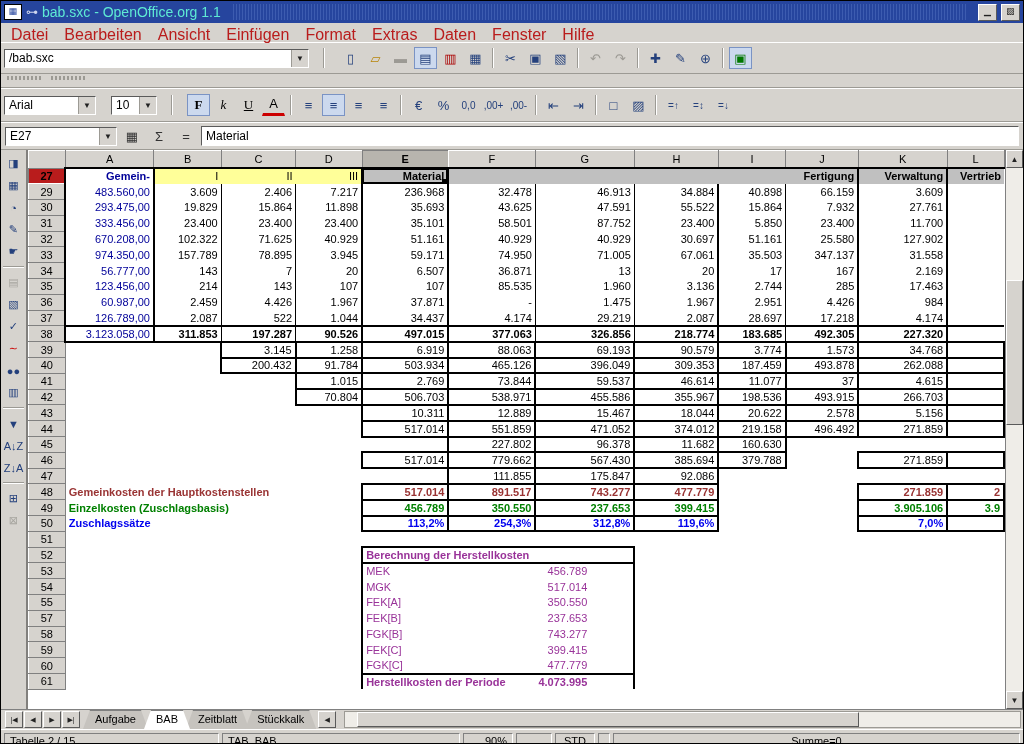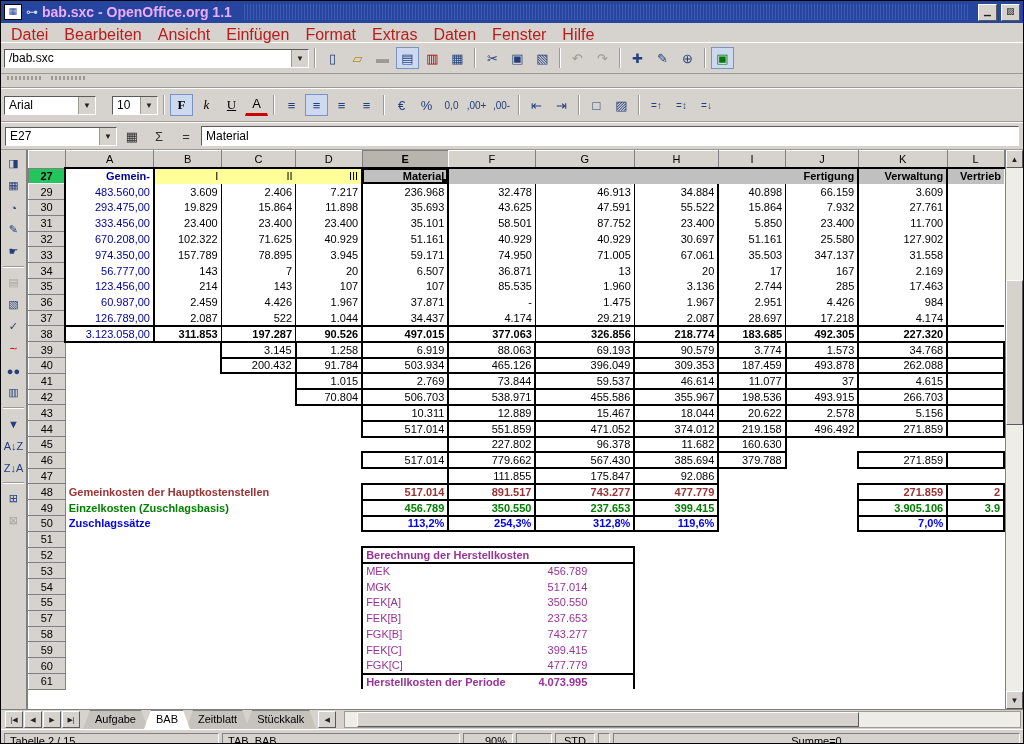--- a/index.html
+++ b/index.html
@@ -2,29 +2,29 @@
 <html><head>
 <meta charset="utf-8">
 <style>
   html,body{margin:0;padding:0;background:#777;font-family:"Liberation Sans",sans-serif;}
   .app{width:1024px;height:744px;background:#d6d3ce;position:relative;overflow:hidden;
        border:1px solid #000;box-sizing:border-box;display:flex;flex-direction:column;}
   
   .titlebar{height:22px;background:#26459e;display:flex;align-items:center;padding:0 3px;gap:4px;flex:0 0 auto;}
   .titlebar .appicon{width:16px;height:14px;background:#fff;border:1px solid #000;font-size:9px;line-height:13px;text-align:center;color:#26459e;}
   .titlebar .pin{color:#cfd6ee;font-size:12px;}
-  .titlebar .title{color:#f0abfc;font-weight:bold;font-size:14px;white-space:nowrap;}
+  .titlebar .title{color:#5eead4;font-weight:normal;font-size:14px;white-space:nowrap;}
   .titlebar .tpat{flex:1;height:16px;margin:0 6px;background:repeating-linear-gradient(90deg,#26459e 0 2px,#3d5cb0 2px 3px);}
   .winbtn{width:17px;height:15px;background:#d6d3ce;border:1px solid;border-color:#fff #5a5a5a #5a5a5a #fff;
           font-size:9px;line-height:13px;text-align:center;color:#222;}
   
   .menubar{display:flex;padding:1px 2px;border-bottom:1px solid #fff;flex:0 0 auto;height:20px;box-sizing:border-box;}
   .menuitem{font-size:16px;padding:2px 8px;color:#b91c1c;}
   
-  .bar{display:flex;align-items:center;padding:0 3px;gap:2px;flex:0 0 auto;border-bottom:1px solid #9c9a94;}
+  .bar{display:flex;align-items:center;padding:0 3px;gap:11px;flex:0 0 auto;border-bottom:1px solid #9c9a94;}
   .funcbar{height:30px;}
   .objbar{height:32px;border-top:1px solid #fff;}
   .combo{display:flex;align-items:center;background:#fff;border:1px solid;border-color:#5a5a5a #fff #fff #5a5a5a;height:19px;box-sizing:border-box;}
   .combo .cval{flex:1;font-size:12px;padding:0 4px;white-space:nowrap;overflow:hidden;}
   .combo .drop{width:16px;height:100%;background:#d6d3ce;border-left:1px solid #9c9a94;font-size:8px;
                display:flex;align-items:center;justify-content:center;color:#222;}
   .tbtn{min-width:23px;height:22px;display:flex;align-items:center;justify-content:center;font-size:13px;color:#24407c;
         border:1px solid transparent;box-sizing:border-box;white-space:nowrap;}
   .tbtn.small{font-size:10px;}
   .tbtn.pressed{border:1px solid #7a93c4;background:#ccd9ee;}
@@ -47,21 +47,21 @@
   .lefttools{width:27px;border-right:2px outset #d6d3ce;display:flex;flex-direction:column;align-items:center;padding-top:3px;gap:1px;box-sizing:border-box;}
   .ltb{width:23px;height:21px;display:flex;align-items:center;justify-content:center;font-size:11px;color:#24407c;}
   .ltb.disabled{color:#a8a6a0;}
   .ltsep{width:21px;height:0;border-top:1px solid #9c9a94;border-bottom:1px solid #fff;margin:3px 0;}
   .gridwrap{width:980px;overflow:hidden;background:#fff;}
   table.grid{border-collapse:collapse;table-layout:fixed;}
   .grid th{background:#d6d3ce;border:1px solid;border-color:#fff #808080 #808080 #fff;font-weight:normal;
            font-size:11px;height:16px;padding:0;}
   .grid th.hact{background:#b8b5ae;border-color:#808080 #fff #fff #808080;font-weight:bold;}
   .grid td.rh{background:#d6d3ce;border:1px solid;border-color:#fff #808080 #808080 #fff;text-align:center;font-size:11px;padding:0;}
-  .grid td.rh.hact{background:#22c55e;border-color:#808080 #fff #fff #808080;font-weight:bold;}
+  .grid td.rh.hact{background:#b91c1c;border-color:#808080 #fff #fff #808080;font-weight:bold;}
   .grid tbody tr{height:15.8px;}
   .grid td.c{font-size:11px;padding:0 3px;text-align:right;white-space:nowrap;overflow:hidden;height:15.8px;box-sizing:border-box;}
   .nb{color:#000099;} .rd{color:#993333;} .gn{color:#008000;} .bl{color:#0000ee;} .mg{color:#993399;}
   .bd{font-weight:bold;} .ctr{text-align:right;} .lft{text-align:left !important;}
   .yel{background:#ffff99;} .gry{background:#c0c0c0;}
   .l1{border-left:1px solid #000;} .l2{border-left:2px solid #000;} .r2{border-right:2px solid #000;}
   .t2{border-top:2px solid #000;} .b2{border-bottom:2px solid #000;}
   .box{border:2px solid #000;}
   .pv{padding-right:46px !important;}
   .sel{outline:2px solid #000;outline-offset:-2px;position:relative;}
@@ -146,21 +146,21 @@
   <div class="handle-strip">
     <span class="grip"></span>
     <span class="grip"></span>
   </div>
 
   <div class="bar objbar">
     <div class="combo" style="width:92px">
       <span class="cval">Arial</span>
       <span class="drop">▼</span>
     </div>
-    <div class="combo" style="width:46px;margin-left:14px">
+    <div class="combo" style="width:46px;margin-left:4px">
       <span class="cval">10</span>
       <span class="drop">▼</span>
     </div>
     <span class="sep"></span>
     <span id="objbtns" style="display:flex;align-items:center;gap:2px">
         <span class="tbtn pressed bold-g">F</span>
         <span class="tbtn ital-g">k</span>
         <span class="tbtn und-g">U</span>
         <span class="tbtn fcol-g">A</span>
         <span class="sep"></span>

